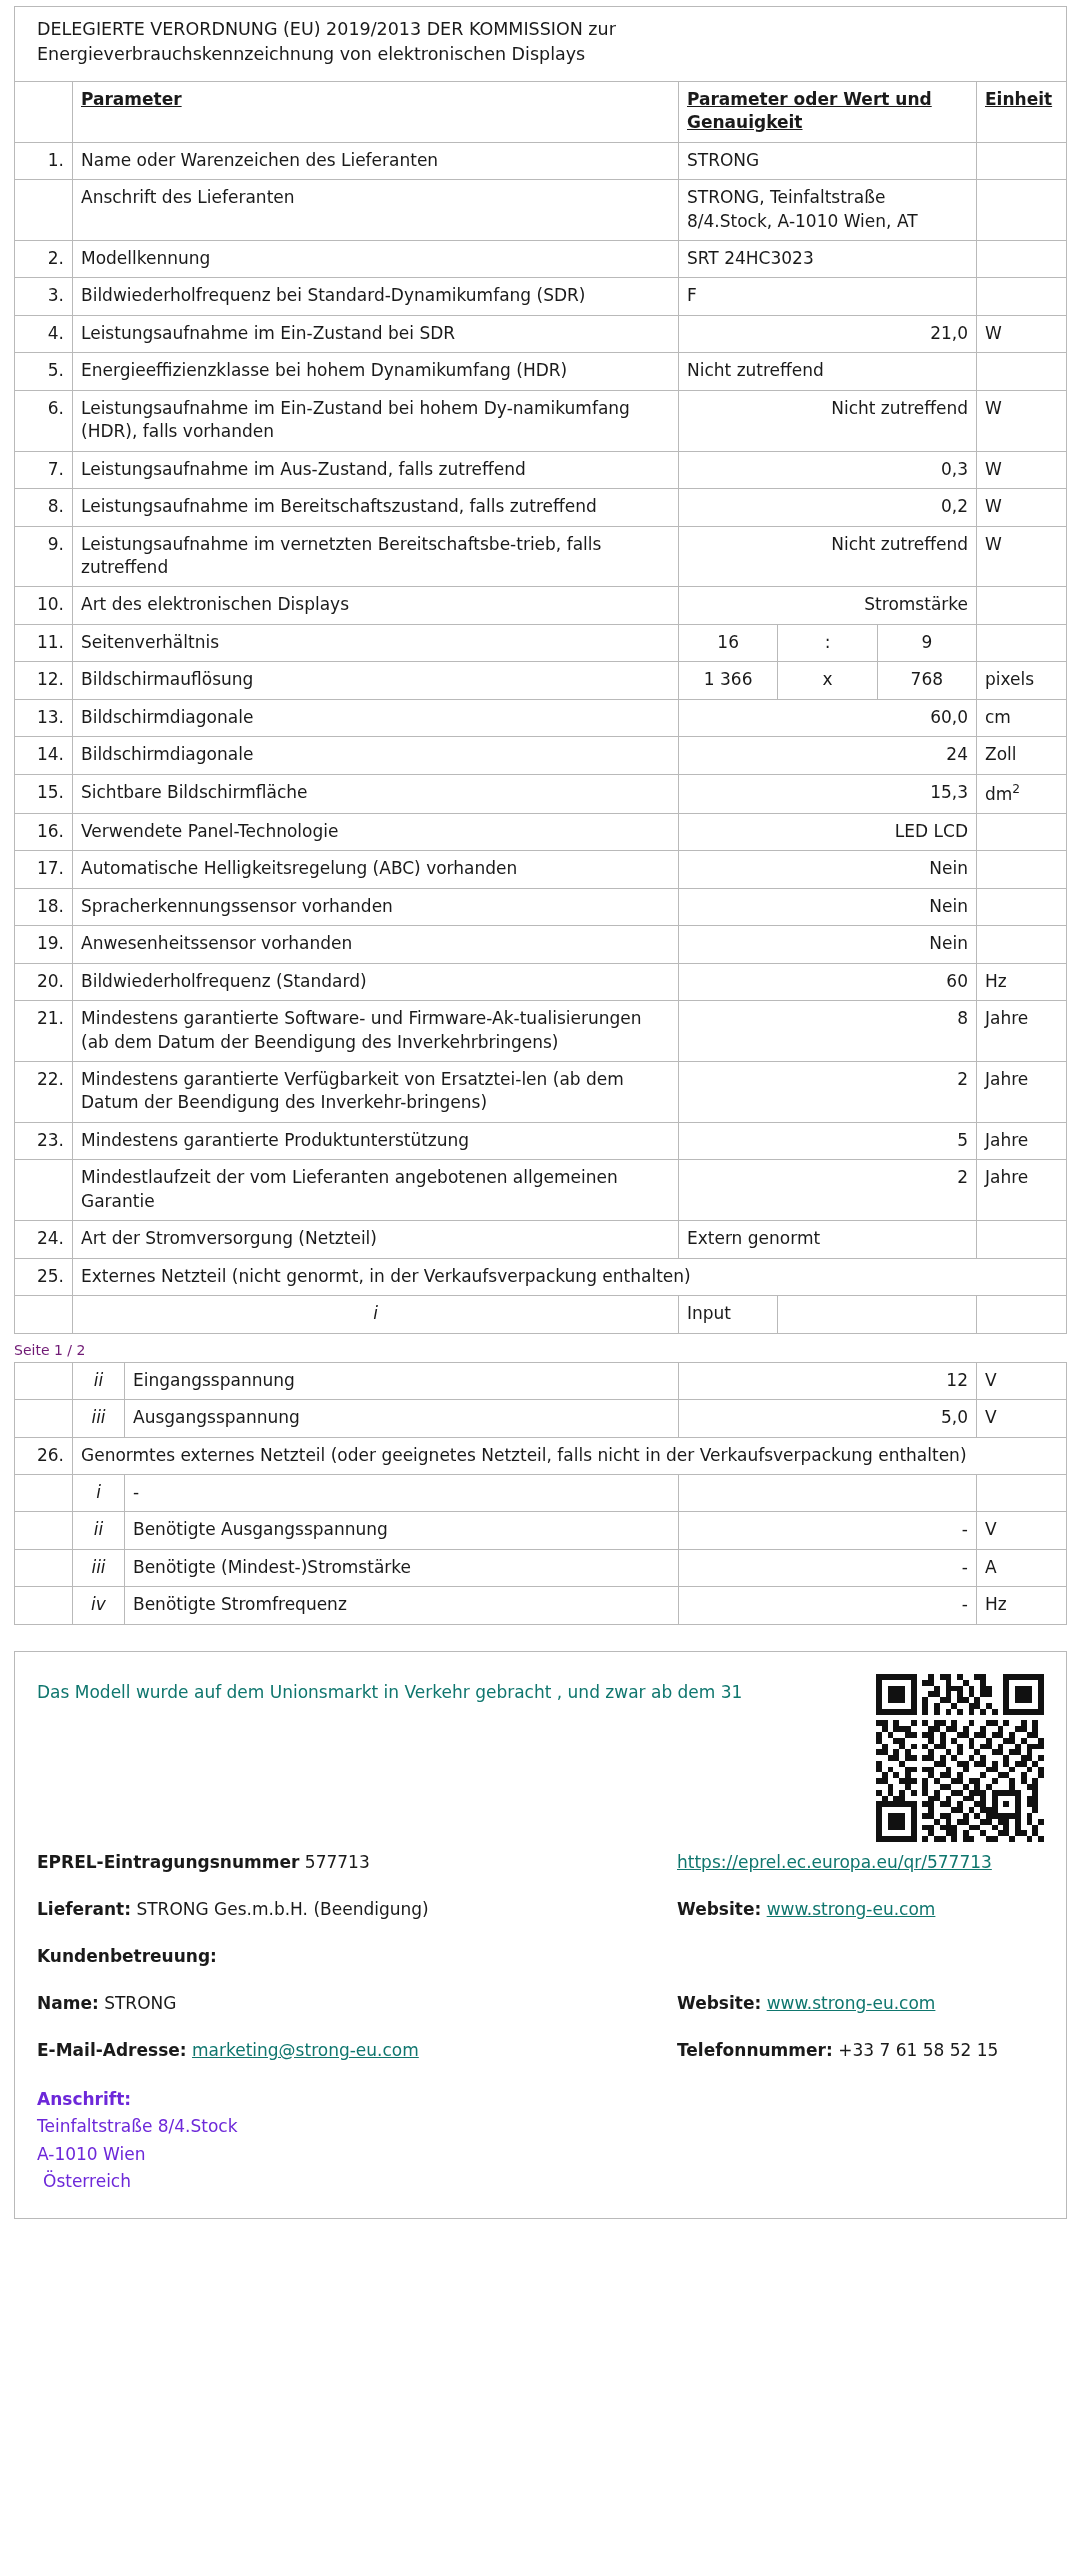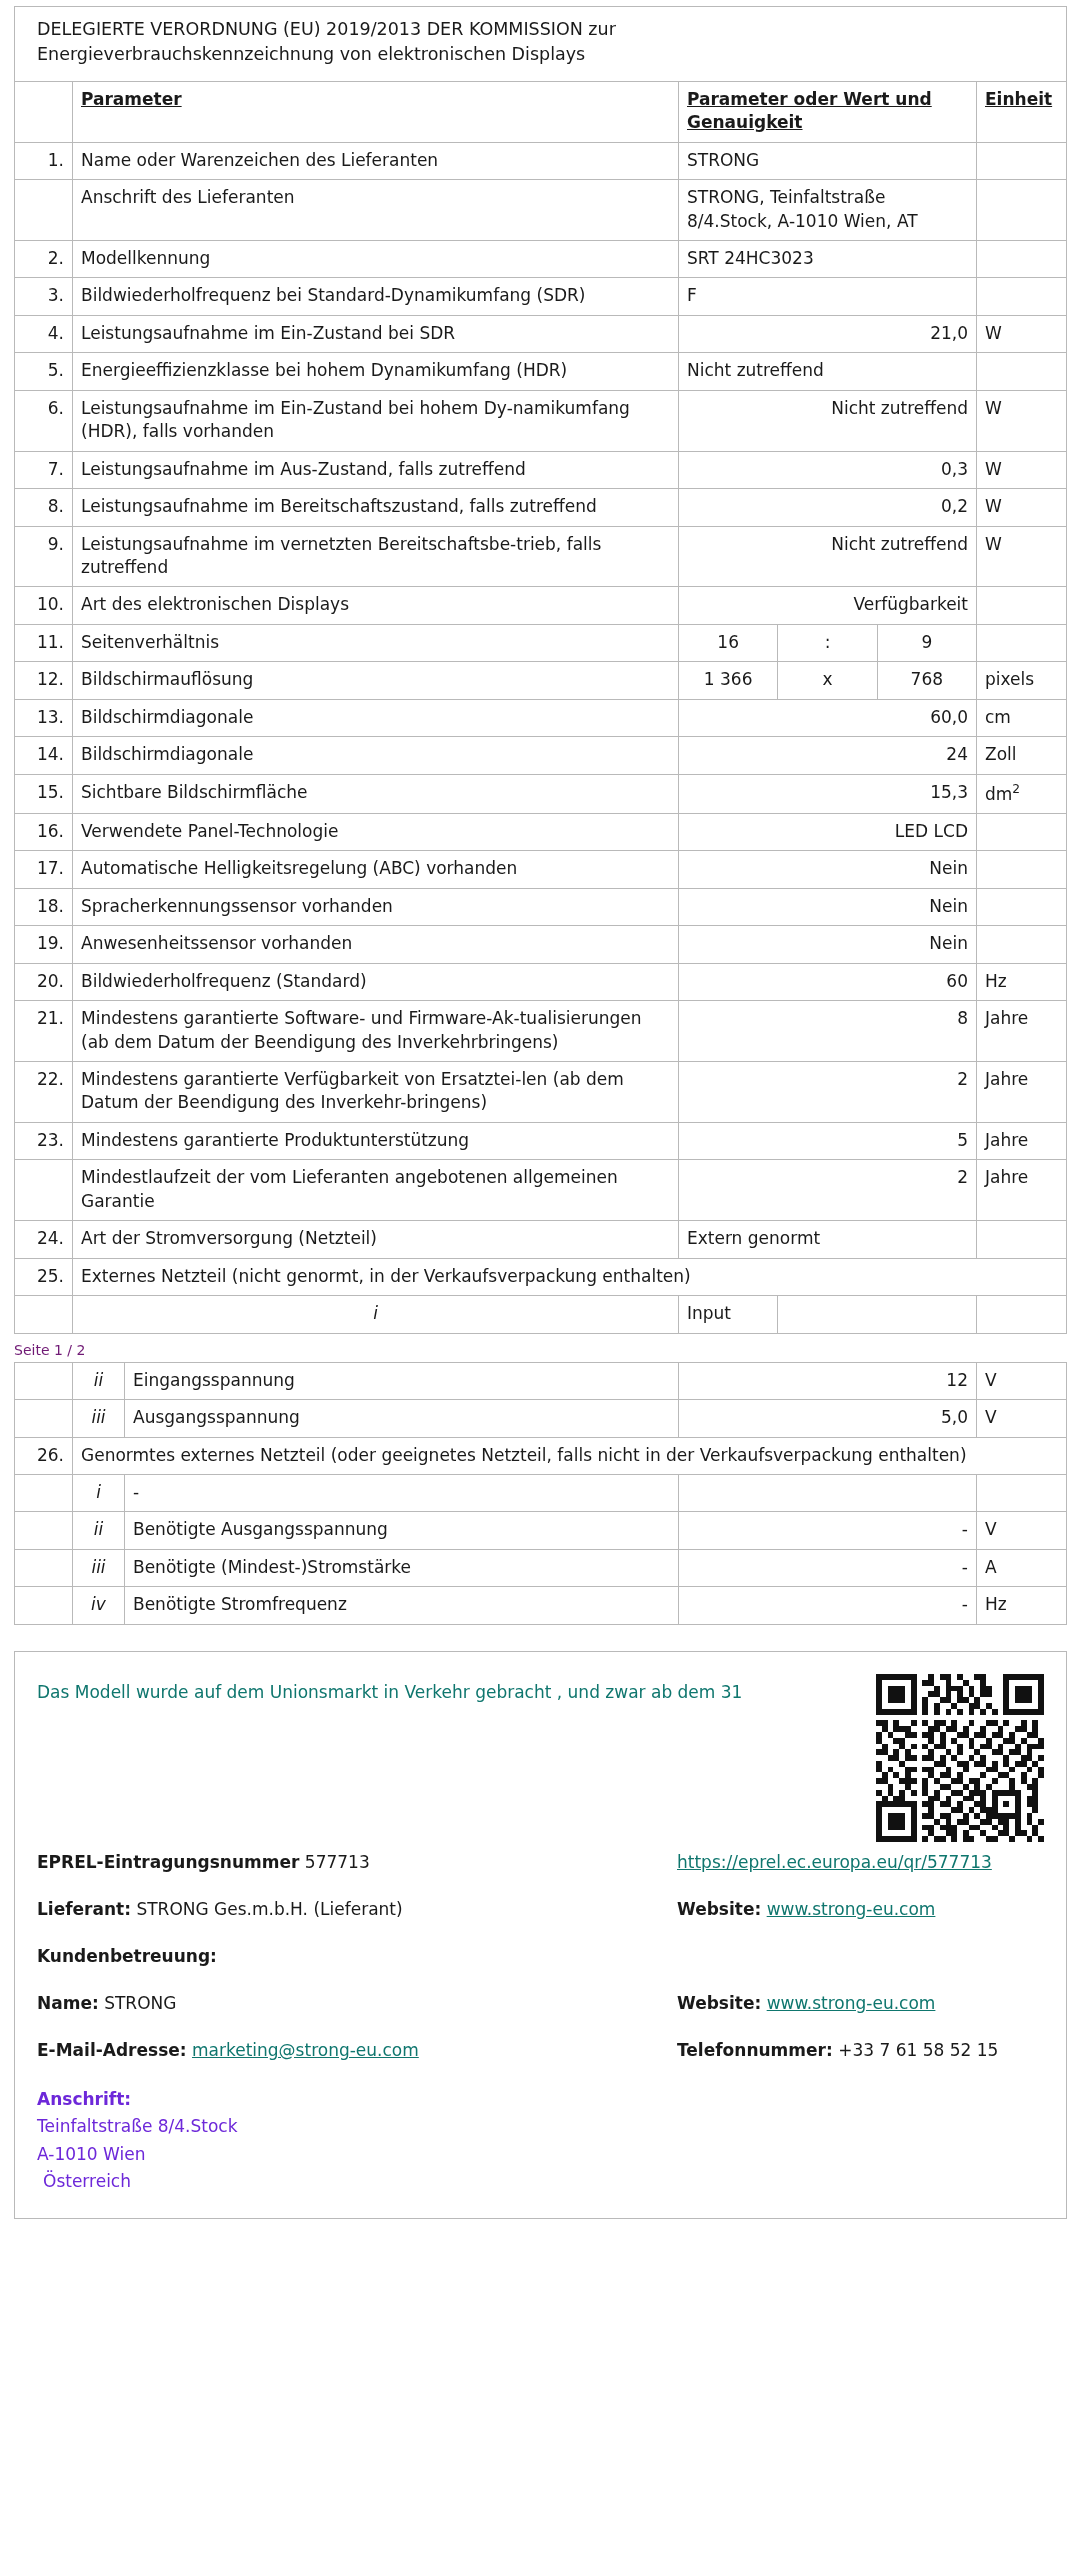--- a/index.html
+++ b/index.html
@@ -216,21 +216,21 @@
           </tr>
           <tr>
             <td class="c-num">9.</td>
             <td class="c-param">Leistungsaufnahme im vernetzten Bereitschaftsbe-trieb, falls zutreffend</td>
             <td class="c-val right" colspan="3">Nicht zutreffend</td>
             <td class="c-unit">W</td>
           </tr>
           <tr>
             <td class="c-num">10.</td>
             <td class="c-param">Art des elektronischen Displays</td>
-            <td class="c-val right" colspan="3">Verfügbarkeit</td>
+            <td class="c-val right" colspan="3">Stromstärke</td>
             <td class="c-unit"></td>
           </tr>
           <tr>
             <td class="c-num">11.</td>
             <td class="c-param">Seitenverhältnis</td>
             <td class="c-sub">16</td>
             <td class="c-sep">:</td>
             <td class="c-sub2">9</td>
             <td class="c-unit"></td>
           </tr>
@@ -633,21 +633,21 @@
       <div>
         <span class="lbl">EPREL-Eintragungsnummer</span>
         <span class="val">577713</span>
       </div>
       <div>
         <a class="link" href="#">https://eprel.ec.europa.eu/qr/577713</a>
       </div>
 
       <div>
         <span class="lbl">Lieferant:</span>
-        <span class="val">STRONG Ges.m.b.H. (Lieferant)</span>
+        <span class="val">STRONG Ges.m.b.H. (Beendigung)</span>
       </div>
       <div>
         <span class="lbl">Website:</span>
         <a class="link" href="#">www.strong-eu.com</a>
       </div>
 
       <div>
         <span class="lbl">Kundenbetreuung:</span>
       </div>
       <div></div>

